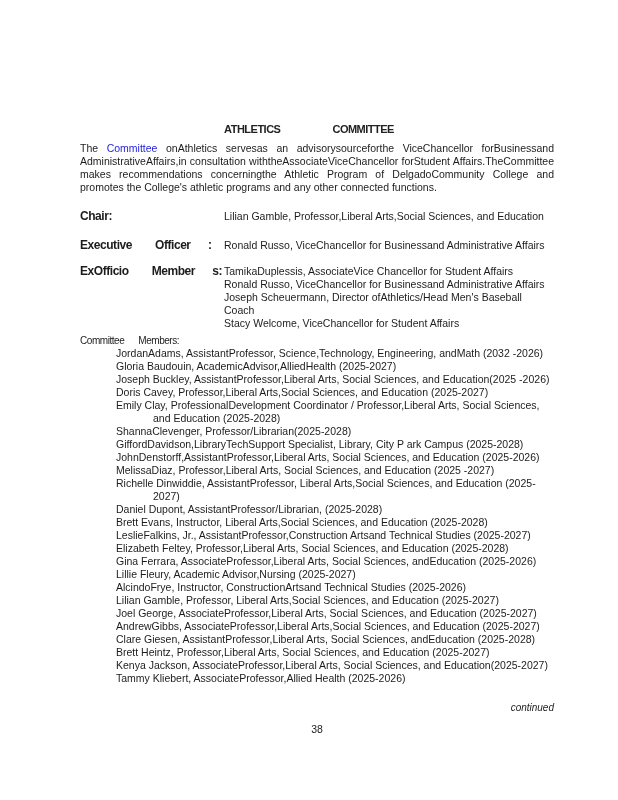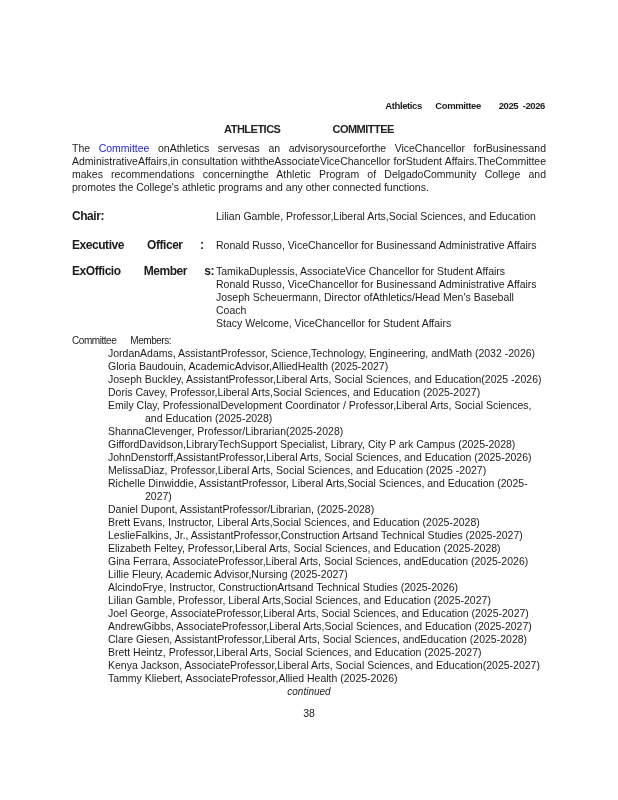--- a/index.html
+++ b/index.html
@@ -18,21 +18,21 @@
     font-size:9.5px; font-weight:700; letter-spacing:-0.4px;
     white-space:pre;
   }
   .title {
     position:absolute; top:123px; left:0; width:100%;
     display:flex; justify-content:center; gap:52px;
     font-size:11px; font-weight:700; letter-spacing:-0.5px;
     color:#222;
   }
   .flow {
-    position:absolute; top:142px; left:72px; width:474px;
+    position:absolute; top:142px; left:80px; width:474px;
   }
   .intro { margin:0; text-align:justify; }
   .link { color:#2424dd; text-decoration:none; cursor:pointer; }
   .row { display:flex; align-items:flex-start; }
   .row-chair { margin-top:16px; }
   .row-exec  { margin-top:16px; }
   .row-exoff { margin-top:13px; }
   .lbl {
     flex:0 0 108px; width:108px;
     font-weight:700; letter-spacing:-0.45px;
@@ -41,31 +41,30 @@
   }
   .val { flex:1;padding-left:36px; }
   .committee-lbl {
     margin-top:4px;
     font-weight:400; letter-spacing:-0.45px; font-size:10px;
     white-space:pre;
   }
   .members { margin-left:36px; }
   .member { padding-left:37px; text-indent:-37px; }
   .continued {
-    text-align:center; font-style:italic; font-size:10px;
-    margin-top:0px;
+    text-align:right; font-style:italic; font-size:10px;
+    margin-top:16px;
   }
   .pageno { text-align:center; margin-top:9px; }
 </style>
 </head>
 <body>
 
 <div class="page">
 
-  <div class="hdr">Athletics      Committee        2025  -2026</div>
 
   <div class="title">
     <span>ATHLETICS</span>
     <span>COMMITTEE</span>
   </div>
 
   <div class="flow">
 
     <p class="intro"><span>The </span><a class="link" style="color: rgb(36, 36, 221);">Committee</a><span> onAthletics  servesas an  advisorysourceforthe ViceChancellor forBusinessand AdministrativeAffairs,in  consultation withtheAssociateViceChancellor forStudent Affairs.TheCommittee makes recommendations concerningthe Athletic Program of DelgadoCommunity  College and promotes the College's athletic programs and any other connected functions.</span></p>
 

